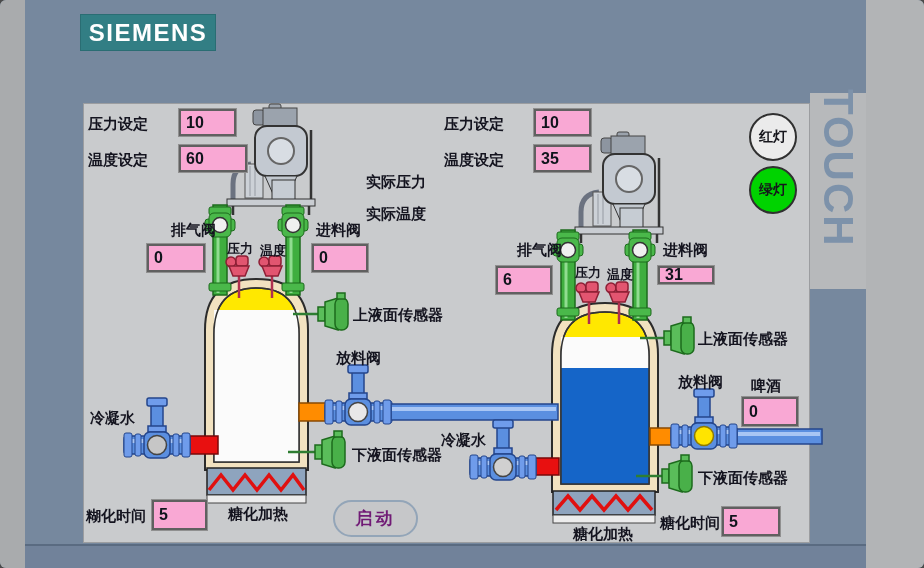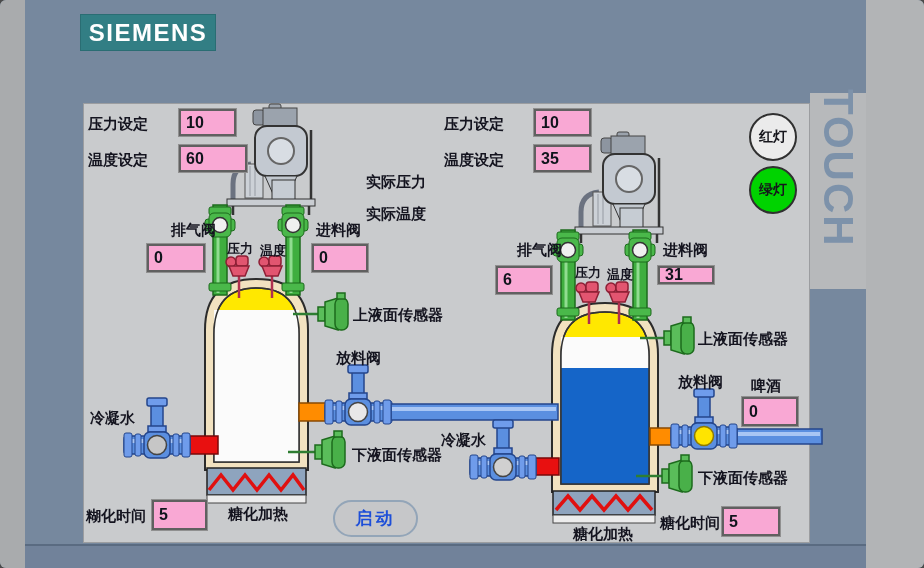--- a/index.html
+++ b/index.html
@@ -25,21 +25,21 @@
          border:1px solid #9b9da0;}
   .gfx{position:absolute;left:83px;top:103px;width:727px;height:440px;overflow:visible;z-index:1;}
   
   .lbl{position:absolute;z-index:2;font-weight:bold;font-size:15px;color:#14141f;
        white-space:nowrap;line-height:17px;}
   .sm{font-size:13px;line-height:14px;}
   .inp{position:absolute;z-index:2;background:#f9a8d4;border:2px solid #606060;
        box-shadow:0 0 0 1px #909090;color:#10141c;font-family:"Liberation Sans",sans-serif;
        font-weight:bold;font-size:16px;padding:0 0 0 5px;}
   .btn{position:absolute;z-index:2;width:85px;height:37px;border-radius:19px;background:#c6c7c9;
-       color:#1d4ed8;font-weight:bold;font-size:17px;letter-spacing:3px;
+       color:#701a75;font-weight:bold;font-size:17px;letter-spacing:3px;
        display:flex;align-items:center;justify-content:center;cursor:pointer;}
   .btn-start{border:2px solid #93a5b8;}
   .btn-stop{border:2px solid #424242;}
   .light{position:absolute;z-index:2;width:48px;height:48px;border-radius:50%;
          border:2px solid #303030;display:flex;align-items:center;justify-content:center;
          font-size:14px;font-weight:bold;color:#16161c;}
   .light-red{background:#ebebeb;}
   .light-green{background:#00d300;}
   .light-yellow{background:#efefef;}
 </style>

